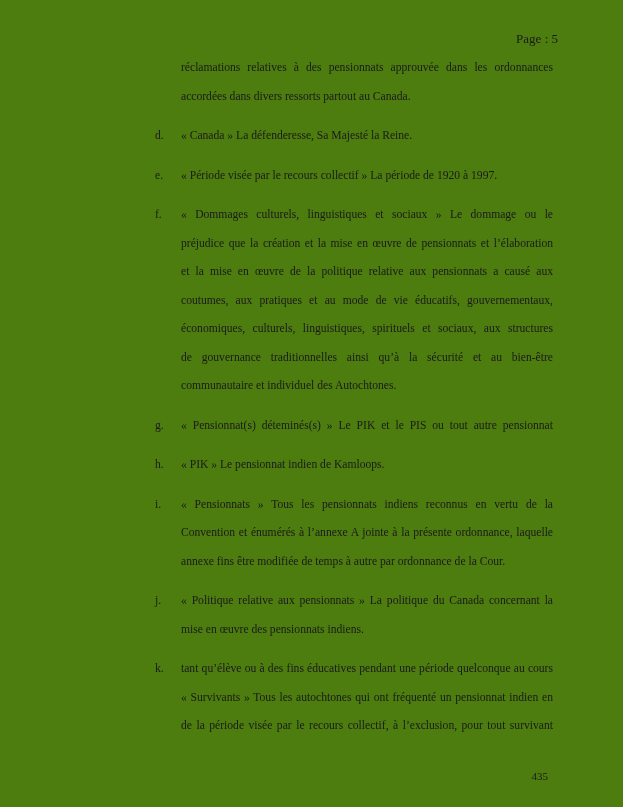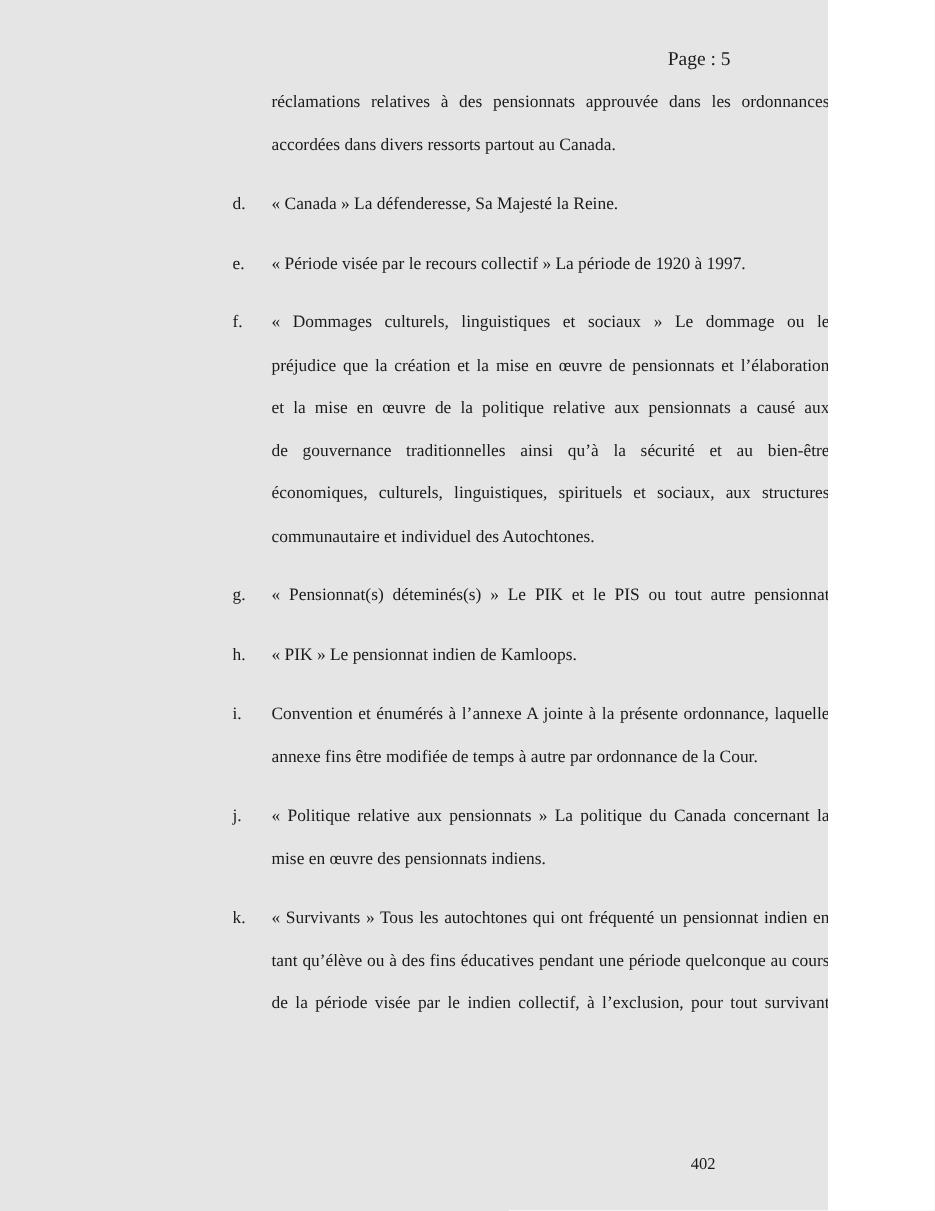--- a/index.html
+++ b/index.html
@@ -2,23 +2,23 @@
 <html><head>
 <meta charset="utf-8">
 <style>
   html, body {
     margin: 0;
     padding: 0;
     background: #ffffff;
   }
   .page {
     position: relative;
-    width: 552px;
+    width: 623px;
     height: 807px;
-    background: #e5e5e5;
+    background: #4d7c0f;
     overflow: hidden;
     font-family: "Liberation Serif", "DejaVu Serif", serif;
     color: #1a1a1a;
   }
   .header {
     position: absolute;
     top: 31px;
     right: 65px;
     font-size: 13px;
     line-height: 15px;
@@ -98,57 +98,59 @@
         <div class="text">
           <div class="line l">« Période visée par le recours collectif » La période de 1920 à 1997.</div>
         </div>
       </section>
       <section class="para">
         <span class="label">f.</span>
         <div class="text">
           <div class="line j">« Dommages culturels, linguistiques et sociaux » Le dommage ou le</div>
           <div class="line j">préjudice que la création et la mise en œuvre de pensionnats et l’élaboration</div>
           <div class="line j">et la mise en œuvre de la politique relative aux pensionnats a causé aux</div>
+          <div class="line j">coutumes, aux pratiques et au mode de vie éducatifs, gouvernementaux,</div>
+          <div class="line j">économiques, culturels, linguistiques, spirituels et sociaux, aux structures</div>
           <div class="line j">de gouvernance traditionnelles ainsi qu’à la sécurité et au bien-être</div>
-          <div class="line j">économiques, culturels, linguistiques, spirituels et sociaux, aux structures</div>
           <div class="line l">communautaire et individuel des Autochtones.</div>
         </div>
       </section>
       <section class="para">
         <span class="label">g.</span>
         <div class="text">
           <div class="line j">« Pensionnat(s) déteminés(s) » Le PIK et le PIS ou tout autre pensionnat</div>
         </div>
       </section>
       <section class="para">
         <span class="label">h.</span>
         <div class="text">
           <div class="line l">« PIK » Le pensionnat indien de Kamloops.</div>
         </div>
       </section>
       <section class="para">
         <span class="label">i.</span>
         <div class="text">
+          <div class="line j">« Pensionnats » Tous les pensionnats indiens reconnus en vertu de la</div>
           <div class="line j">Convention et énumérés à l’annexe A jointe à la présente ordonnance, laquelle</div>
           <div class="line l">annexe fins être modifiée de temps à autre par ordonnance de la Cour.</div>
         </div>
       </section>
       <section class="para">
         <span class="label">j.</span>
         <div class="text">
           <div class="line j">« Politique relative aux pensionnats » La politique du Canada concernant la</div>
           <div class="line l">mise en œuvre des pensionnats indiens.</div>
         </div>
       </section>
       <section class="para">
         <span class="label">k.</span>
         <div class="text">
+          <div class="line j">tant qu’élève ou à des fins éducatives pendant une période quelconque au cours</div>
           <div class="line j">« Survivants » Tous les autochtones qui ont fréquenté un pensionnat indien en</div>
-          <div class="line j">tant qu’élève ou à des fins éducatives pendant une période quelconque au cours</div>
-          <div class="line j">de la période visée par le indien collectif, à l’exclusion, pour tout survivant</div>
+          <div class="line j">de la période visée par le recours collectif, à l’exclusion, pour tout survivant</div>
         </div>
       </section>
     </main>
 
   <div class="footer">
-    <span>402</span>
+    <span>435</span>
   </div>
 </div>
 
 </body></html>

